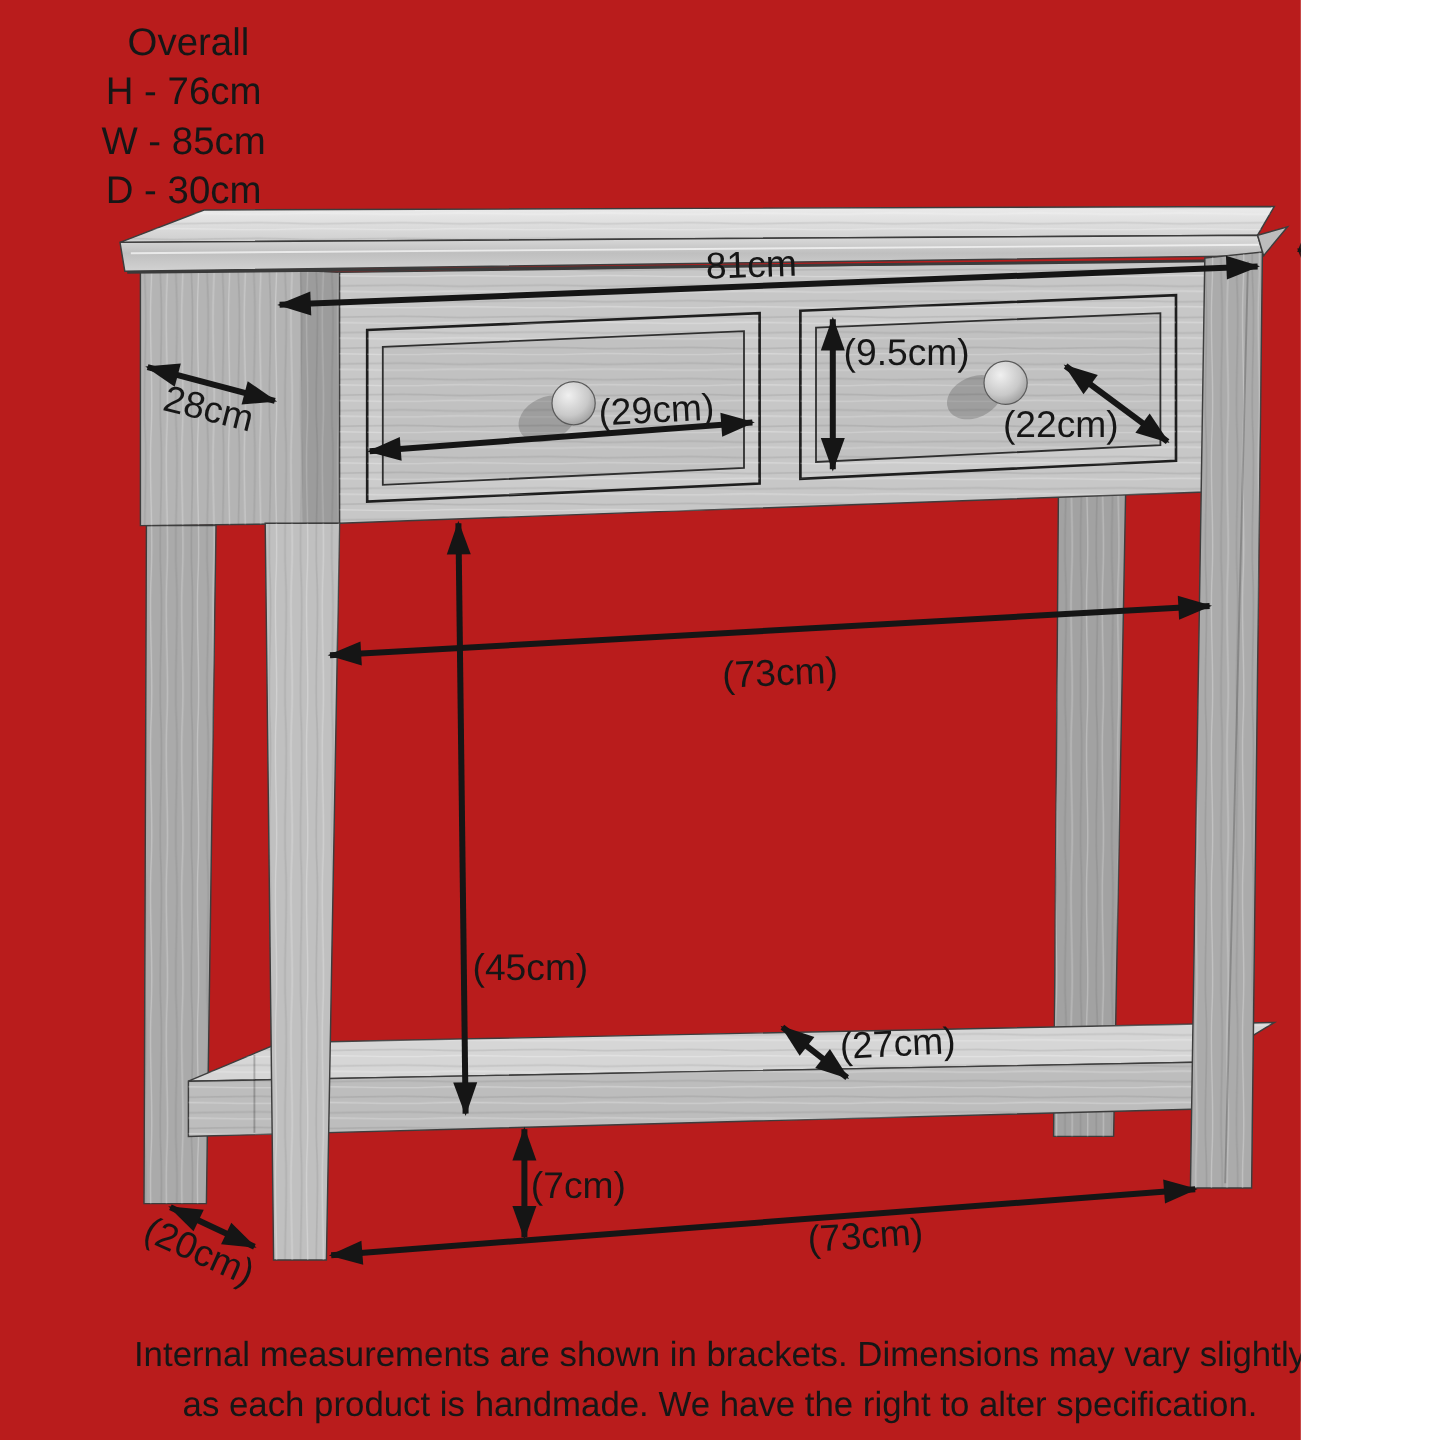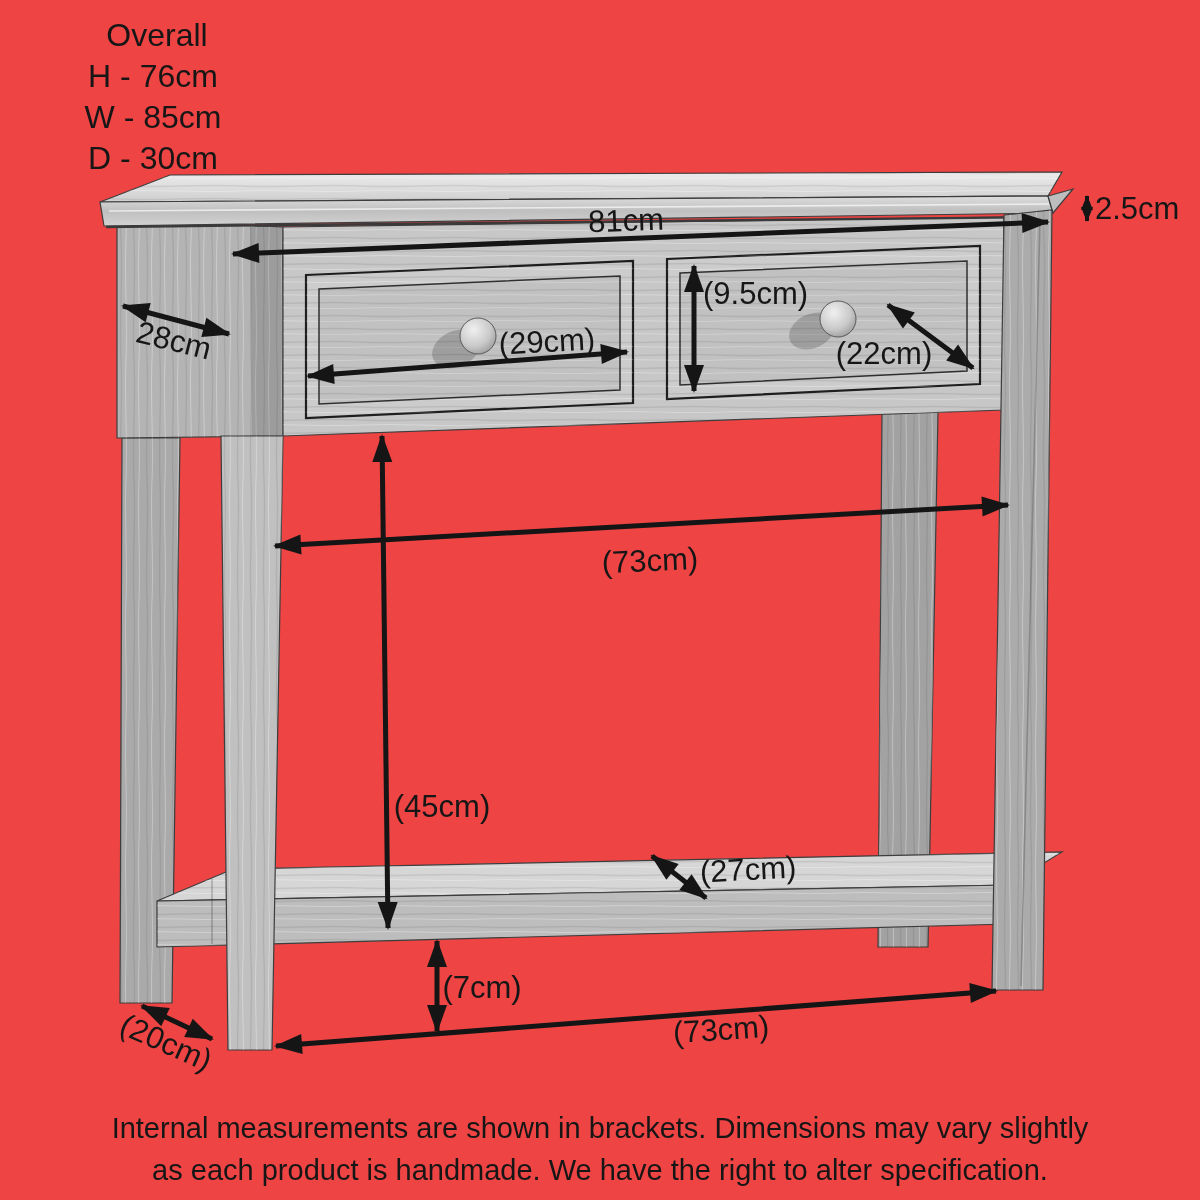--- a/index.html
+++ b/index.html
@@ -1,16 +1,16 @@
 <!DOCTYPE html>
 <html><head>
 <meta charset="utf-8">
 <style>
   html,body{margin:0;padding:0;background:#ffffff;}
-  .canvas{position:relative;width:1200px;height:1200px;background:#ef4444;overflow:hidden;
+  .canvas{position:relative;width:1084px;height:1200px;background:#b91c1c;overflow:hidden;
           font-family:"Liberation Sans", sans-serif;}
   svg{position:absolute;left:0;top:0;}
   text{fill:#161616;}
   .dim-label{font-size:31px;}
   .overall-label{font-size:32px;}
   .footer-label{font-size:29px;}
   .dim-line{stroke:#151515;stroke-width:5;fill:none;}
   .dim-line-small{stroke:#151515;stroke-width:4;fill:none;}
   .edge{stroke:#3d3d3d;stroke-width:1.2;}
   .dark-edge{stroke:#1e1e1e;stroke-width:2.2;}

